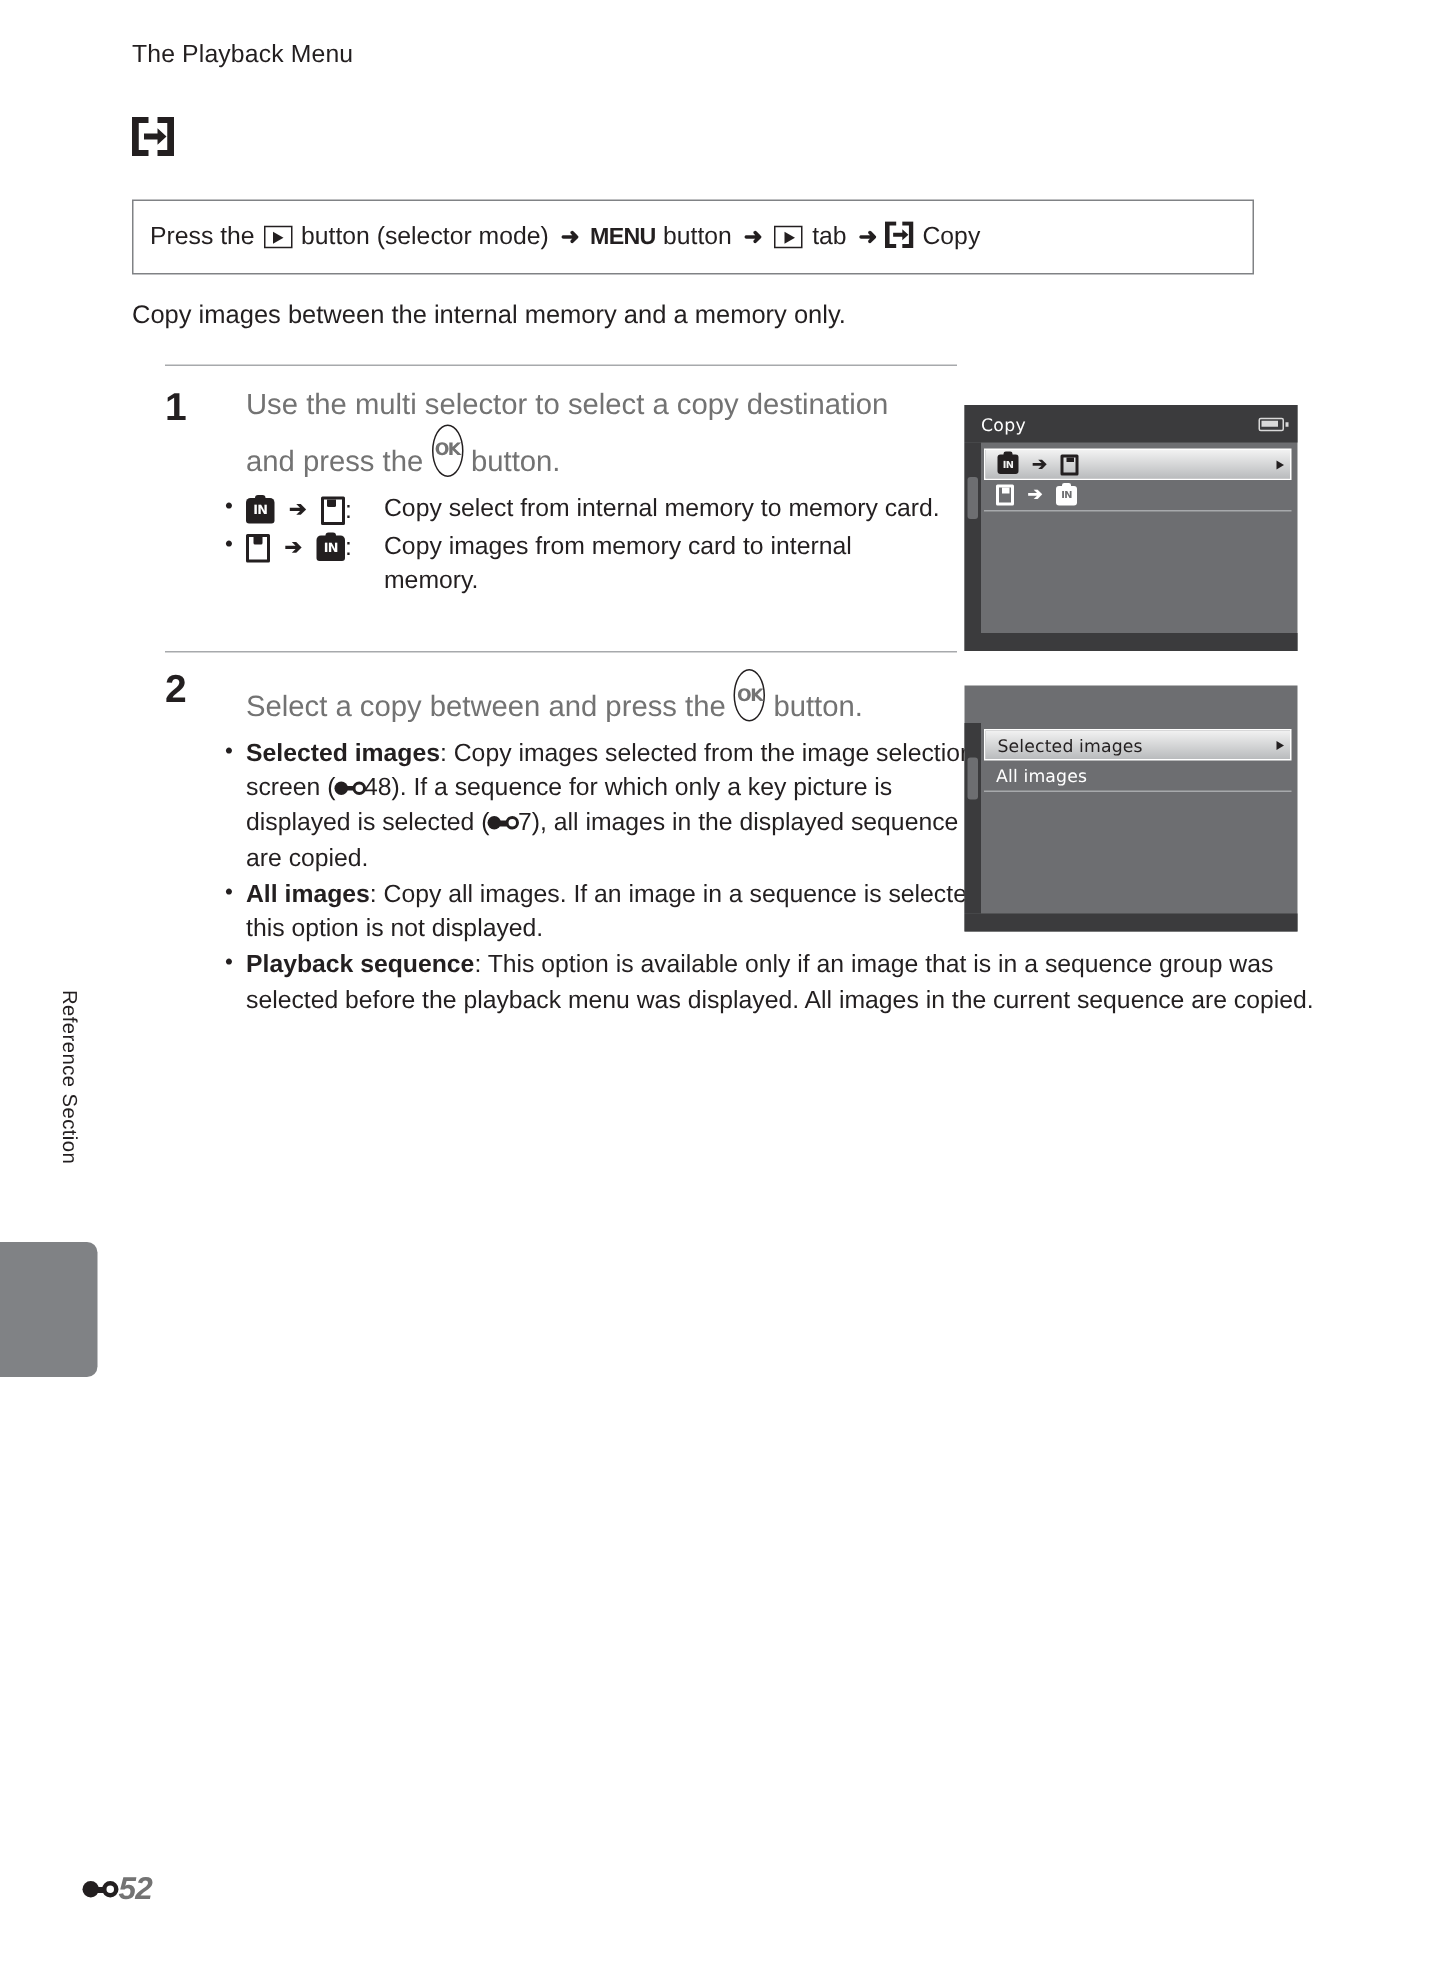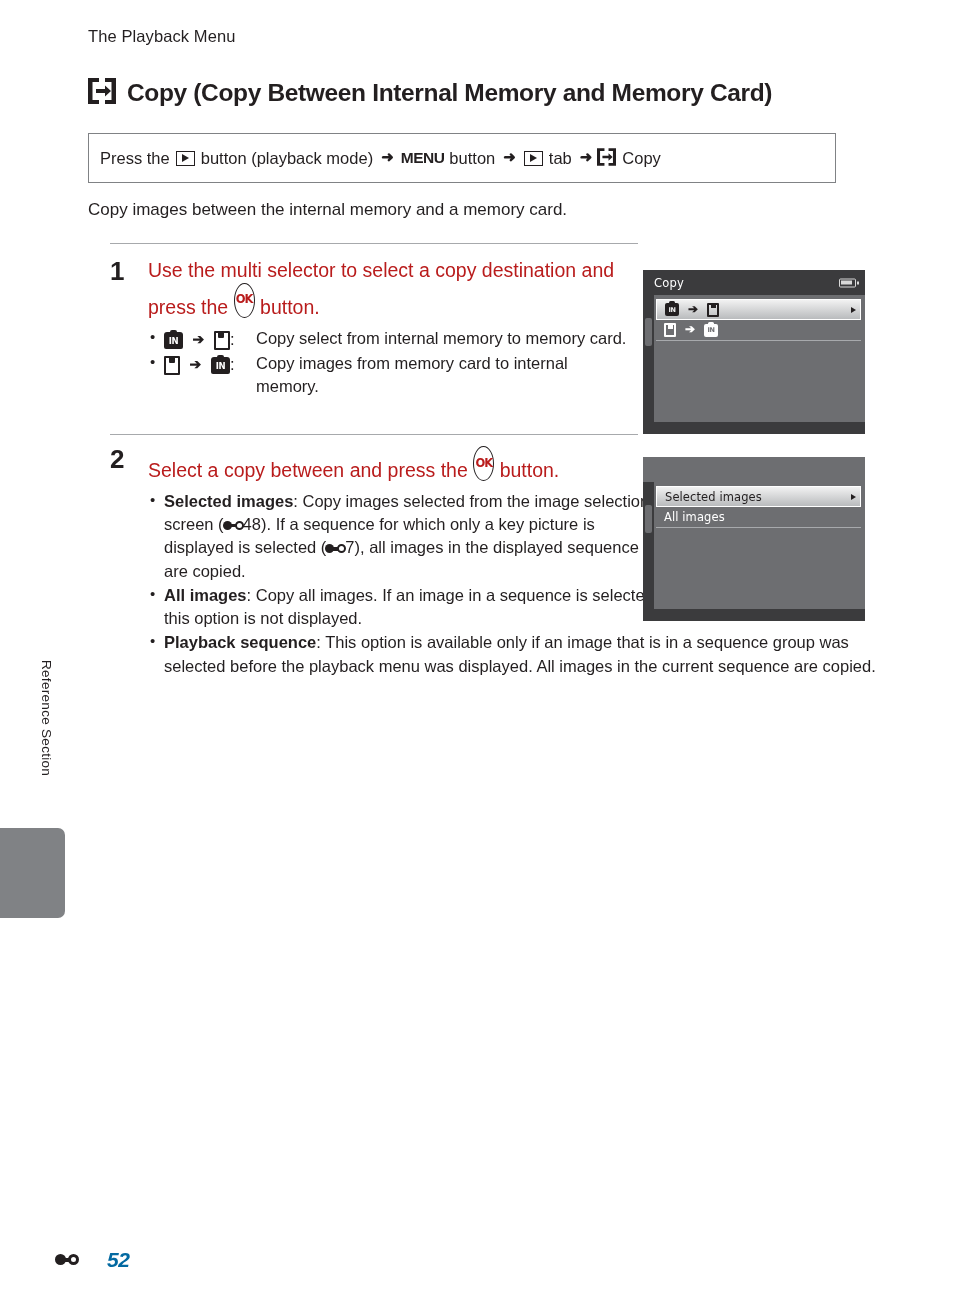--- a/index.html
+++ b/index.html
@@ -140,21 +140,22 @@
     font-size: 26px;
     font-weight: bold;
     line-height: 1;
   }
   .step-body {
     margin-left: 38px;
   }
   .step-head {
     font-size: 19.5px;
     line-height: 1.28;
-    color: #b91c1c;
+    color: #737373;
+    margin-left: 16px;
   }
 
   
   .icon-ok {
     display: inline-block;
     width: 21px;
     height: 35px;
     border: 1.7px solid #231f20;
     border-radius: 50%;
     position: relative;
@@ -519,23 +520,22 @@
     left: 56px;
     top: 1248px;
     display: flex;
     align-items: center;
     gap: 1px;
   }
   .folio .pg {
     font-size: 21px;
     font-style: italic;
     font-weight: bold;
-    color: #0369a1;
+    color: #737373;
     letter-spacing: -0.5px;
-    margin-left: 28px;
   }
   .folio .ref-glyph {
     width: 22px;
     height: 13px;
     vertical-align: middle;
   }
   .folio .ref-glyph .bar { left: 4px; top: 4.2px; width: 14px; height: 4.2px; }
   .folio .ref-glyph .c1, .folio .ref-glyph .c2 { top: 0.6px; width: 11px; height: 11px; }
   .folio .ref-glyph .c1 { left: -1px; }
   .folio .ref-glyph .c2 { left: 12px; border-width: 3px; }
@@ -546,47 +546,46 @@
 <div class="running-head">The Playback Menu</div>
 
 <div class="chapter-title">
   <span class="icon-copy">
     <svg width="28" height="26" viewBox="0 0 28 26">
       <path d="M0 0 H11 V4 H4.5 V22 H11 V26 H0 Z" fill="#231f20"></path>
       <path d="M28 0 H17 V4 H23.5 V22 H17 V26 H28 Z" fill="#231f20"></path>
       <path d="M8 11 H17 V7.5 L23 13 L17 18.5 V15 H8 Z" fill="#231f20"></path>
     </svg>
   </span>
-  <span class="title-text">Copy (Copy Between Internal Memory and Memory Card)</span>
 </div>
 
 <div class="nav-box">
   <div class="nav-inner">
     <span class="nav-txt">Press the</span>
     <span class="icon-playback"></span>
-    <span class="nav-txt">button (playback mode)</span>
+    <span class="nav-txt">button (selector mode)</span>
     <span class="arrow-glyph">➜</span>
     <span class="menu-word">MENU</span>
     <span class="nav-txt">button</span>
     <span class="arrow-glyph">➜</span>
     <span class="icon-playback"></span>
     <span class="nav-txt">tab</span>
     <span class="arrow-glyph">➜</span>
     <span class="icon-copy" style="position:relative;top:1px;">
       <svg width="19" height="18" viewBox="0 0 28 26">
         <path d="M0 0 H11 V4 H4.5 V22 H11 V26 H0 Z" fill="#231f20"></path>
         <path d="M28 0 H17 V4 H23.5 V22 H17 V26 H28 Z" fill="#231f20"></path>
         <path d="M8 11 H17 V7.5 L23 13 L17 18.5 V15 H8 Z" fill="#231f20"></path>
       </svg>
     </span>
     <span class="nav-txt" style="margin-left:6px;">Copy</span>
   </div>
 </div>
 
-<div class="intro">Copy images between the internal memory and a memory card.</div>
+<div class="intro">Copy images between the internal memory and a memory only.</div>
 
 <div class="hr" id="hr1"></div>
 <div class="hr" id="hr2"></div>
 
 <div class="step" id="step1" style="left:110px; top:258px; width:520px;">
   <div class="step-num">1</div>
   <div class="step-body">
     <div class="step-head">
       <span>Use the multi selector to select a copy destination and press the</span>
       <span class="icon-ok"><span>OK</span></span>

